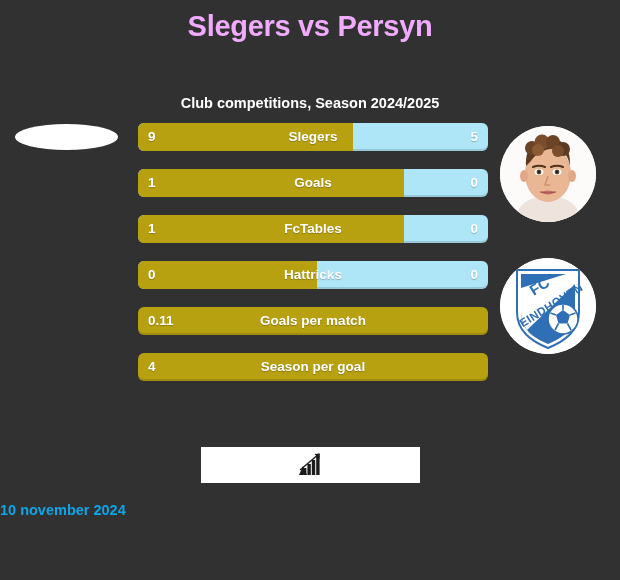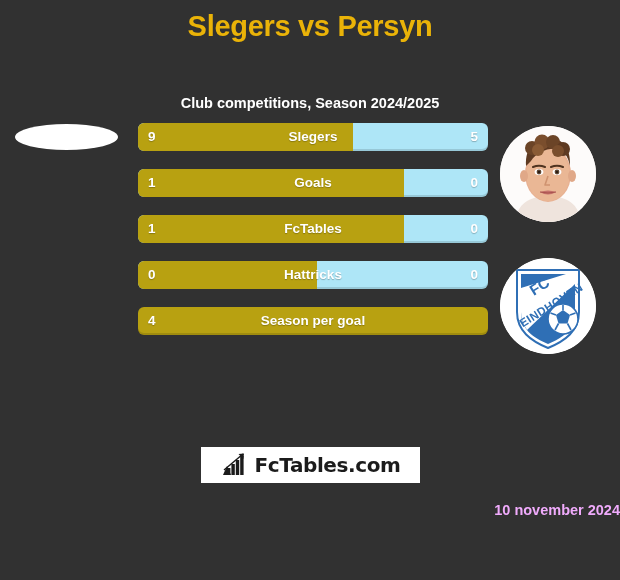--- a/index.html
+++ b/index.html
@@ -23,21 +23,21 @@
 
   
   .title {
     position: absolute;
     top: 10px;
     left: 0;
     width: 620px;
     text-align: center;
     font-size: 29px;
     font-weight: bold;
-    color: #eab308;
+    color: #f0abfc;
     letter-spacing: -0.3px;
     font-family: "Liberation Sans", sans-serif;
   }
   .subtitle {
     position: absolute;
     top: 62px;
     left: 0;
     width: 620px;
     text-align: center;
     font-size: 14.5px;
@@ -144,24 +144,24 @@
     font-weight: bold;
     color: #1b1b1b;
     letter-spacing: -0.4px;
     font-family: "DejaVu Sans", sans-serif;
   }
   .date {
     position: absolute;
     top: 502px;
     left: 0;
     width: 620px;
-    text-align: right;
+    text-align: left;
     font-size: 14.5px;
     font-weight: bold;
-    color: #f0abfc;
+    color: #0ea5e9;
   }
 </style>
 </head>
 <body>
 
 <div class="page">
 
   <div class="title">Slegers vs Persyn</div>
   <div class="subtitle">Club competitions, Season 2024/2025</div>
 
@@ -240,37 +240,40 @@
       <div class="val val-right">0</div>
     </div>
 
     <div class="row">
       <div class="fill-left" style="width:51%"></div>
       <div class="val val-left">0</div>
       <div class="row-label">Hattricks</div>
       <div class="val val-right">0</div>
     </div>
 
+    <div class="row full">
+      <div class="val val-left">0.11</div>
+      <div class="row-label">Goals per match</div>
+    </div>
 
     <div class="row full">
       <div class="val val-left">4</div>
       <div class="row-label">Season per goal</div>
     </div>
 
 
   </div>
 
   <div class="fctables">
     <svg class="fct-icon" width="28" height="24" viewBox="0 0 28 24">
       <path d="M2 22 L6 13 L10 22 Z" fill="#1b1b1b"></path>
       <rect x="6" y="15" width="3.4" height="7" fill="#1b1b1b"></rect>
       <rect x="10.4" y="11" width="3.4" height="11" fill="#1b1b1b"></rect>
       <rect x="14.8" y="7" width="3.4" height="15" fill="#1b1b1b"></rect>
       <rect x="19.2" y="3" width="3.4" height="19" fill="#1b1b1b"></rect>
       <path d="M3 17 L22 1" stroke="#1b1b1b" stroke-width="1.4" fill="none"></path>
       <path d="M17.5 1 L23 0.5 L22.3 6 Z" fill="#1b1b1b"></path>
     </svg>
-    <span class="fct-text">FcTables.com</span>
   </div>
 
   <div class="date">10 november 2024</div>
 
 </div>
 
 </body></html>

